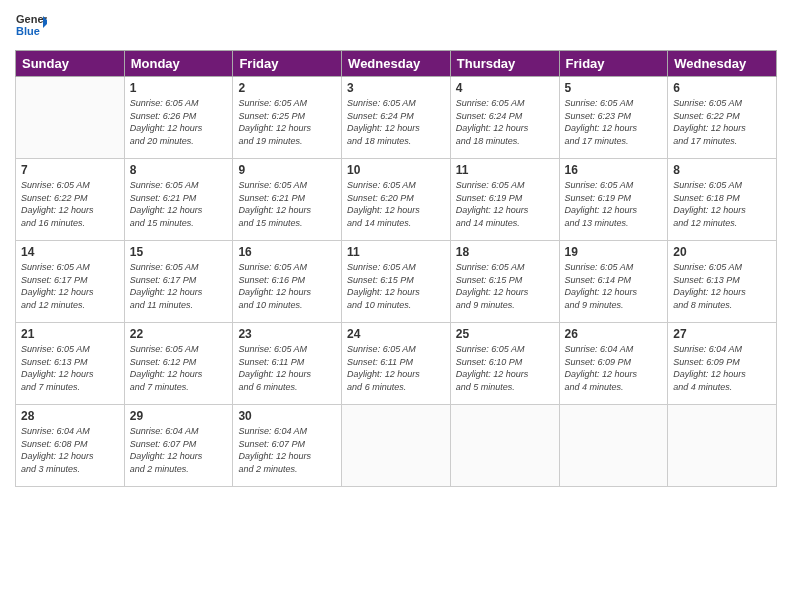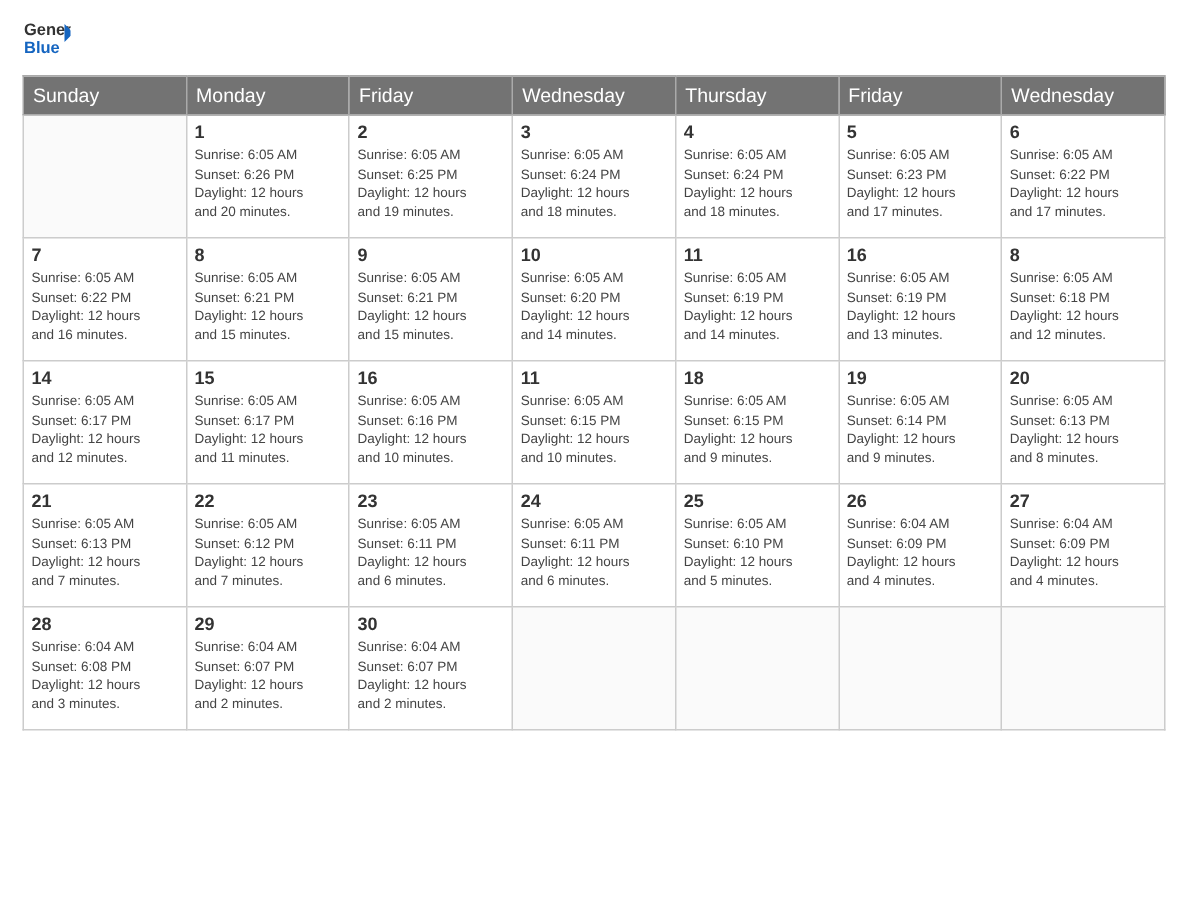--- a/index.html
+++ b/index.html
@@ -37,26 +37,26 @@
     .location {
       font-size: 14px;
       color: #555;
     }
     .calendar {
       width: 100%;
       border-collapse: collapse;
       table-layout: fixed;
     }
     .calendar th {
-      background-color: #737373;
+      background-color: #701a75;
       color: #fff;
       text-align: left;
       padding: 5px 6px;
       font-size: 13px;
-      font-weight: normal;
+      font-weight: bold;
       border: 1px solid #aaa;
       margin-top: 43px;
     }
     .calendar td {
       vertical-align: top;
       border: 1px solid #ccc;
       padding: 4px 5px;
       font-size: 9.5px;
       color: #333;
       height: 82px;
@@ -65,20 +65,21 @@
       font-size: 12px;
       font-weight: bold;
       color: #333;
       display: block;
       margin-bottom: 2px;
     }
     .day-info {
       font-size: 9px;
       color: #444;
       line-height: 1.4;
+      font-style: italic;
     }
     .empty-cell {
       background: #fafafa;
     }
     .week-row td {
       height: 82px;
     }
   </style>
 </head>
 <body>

